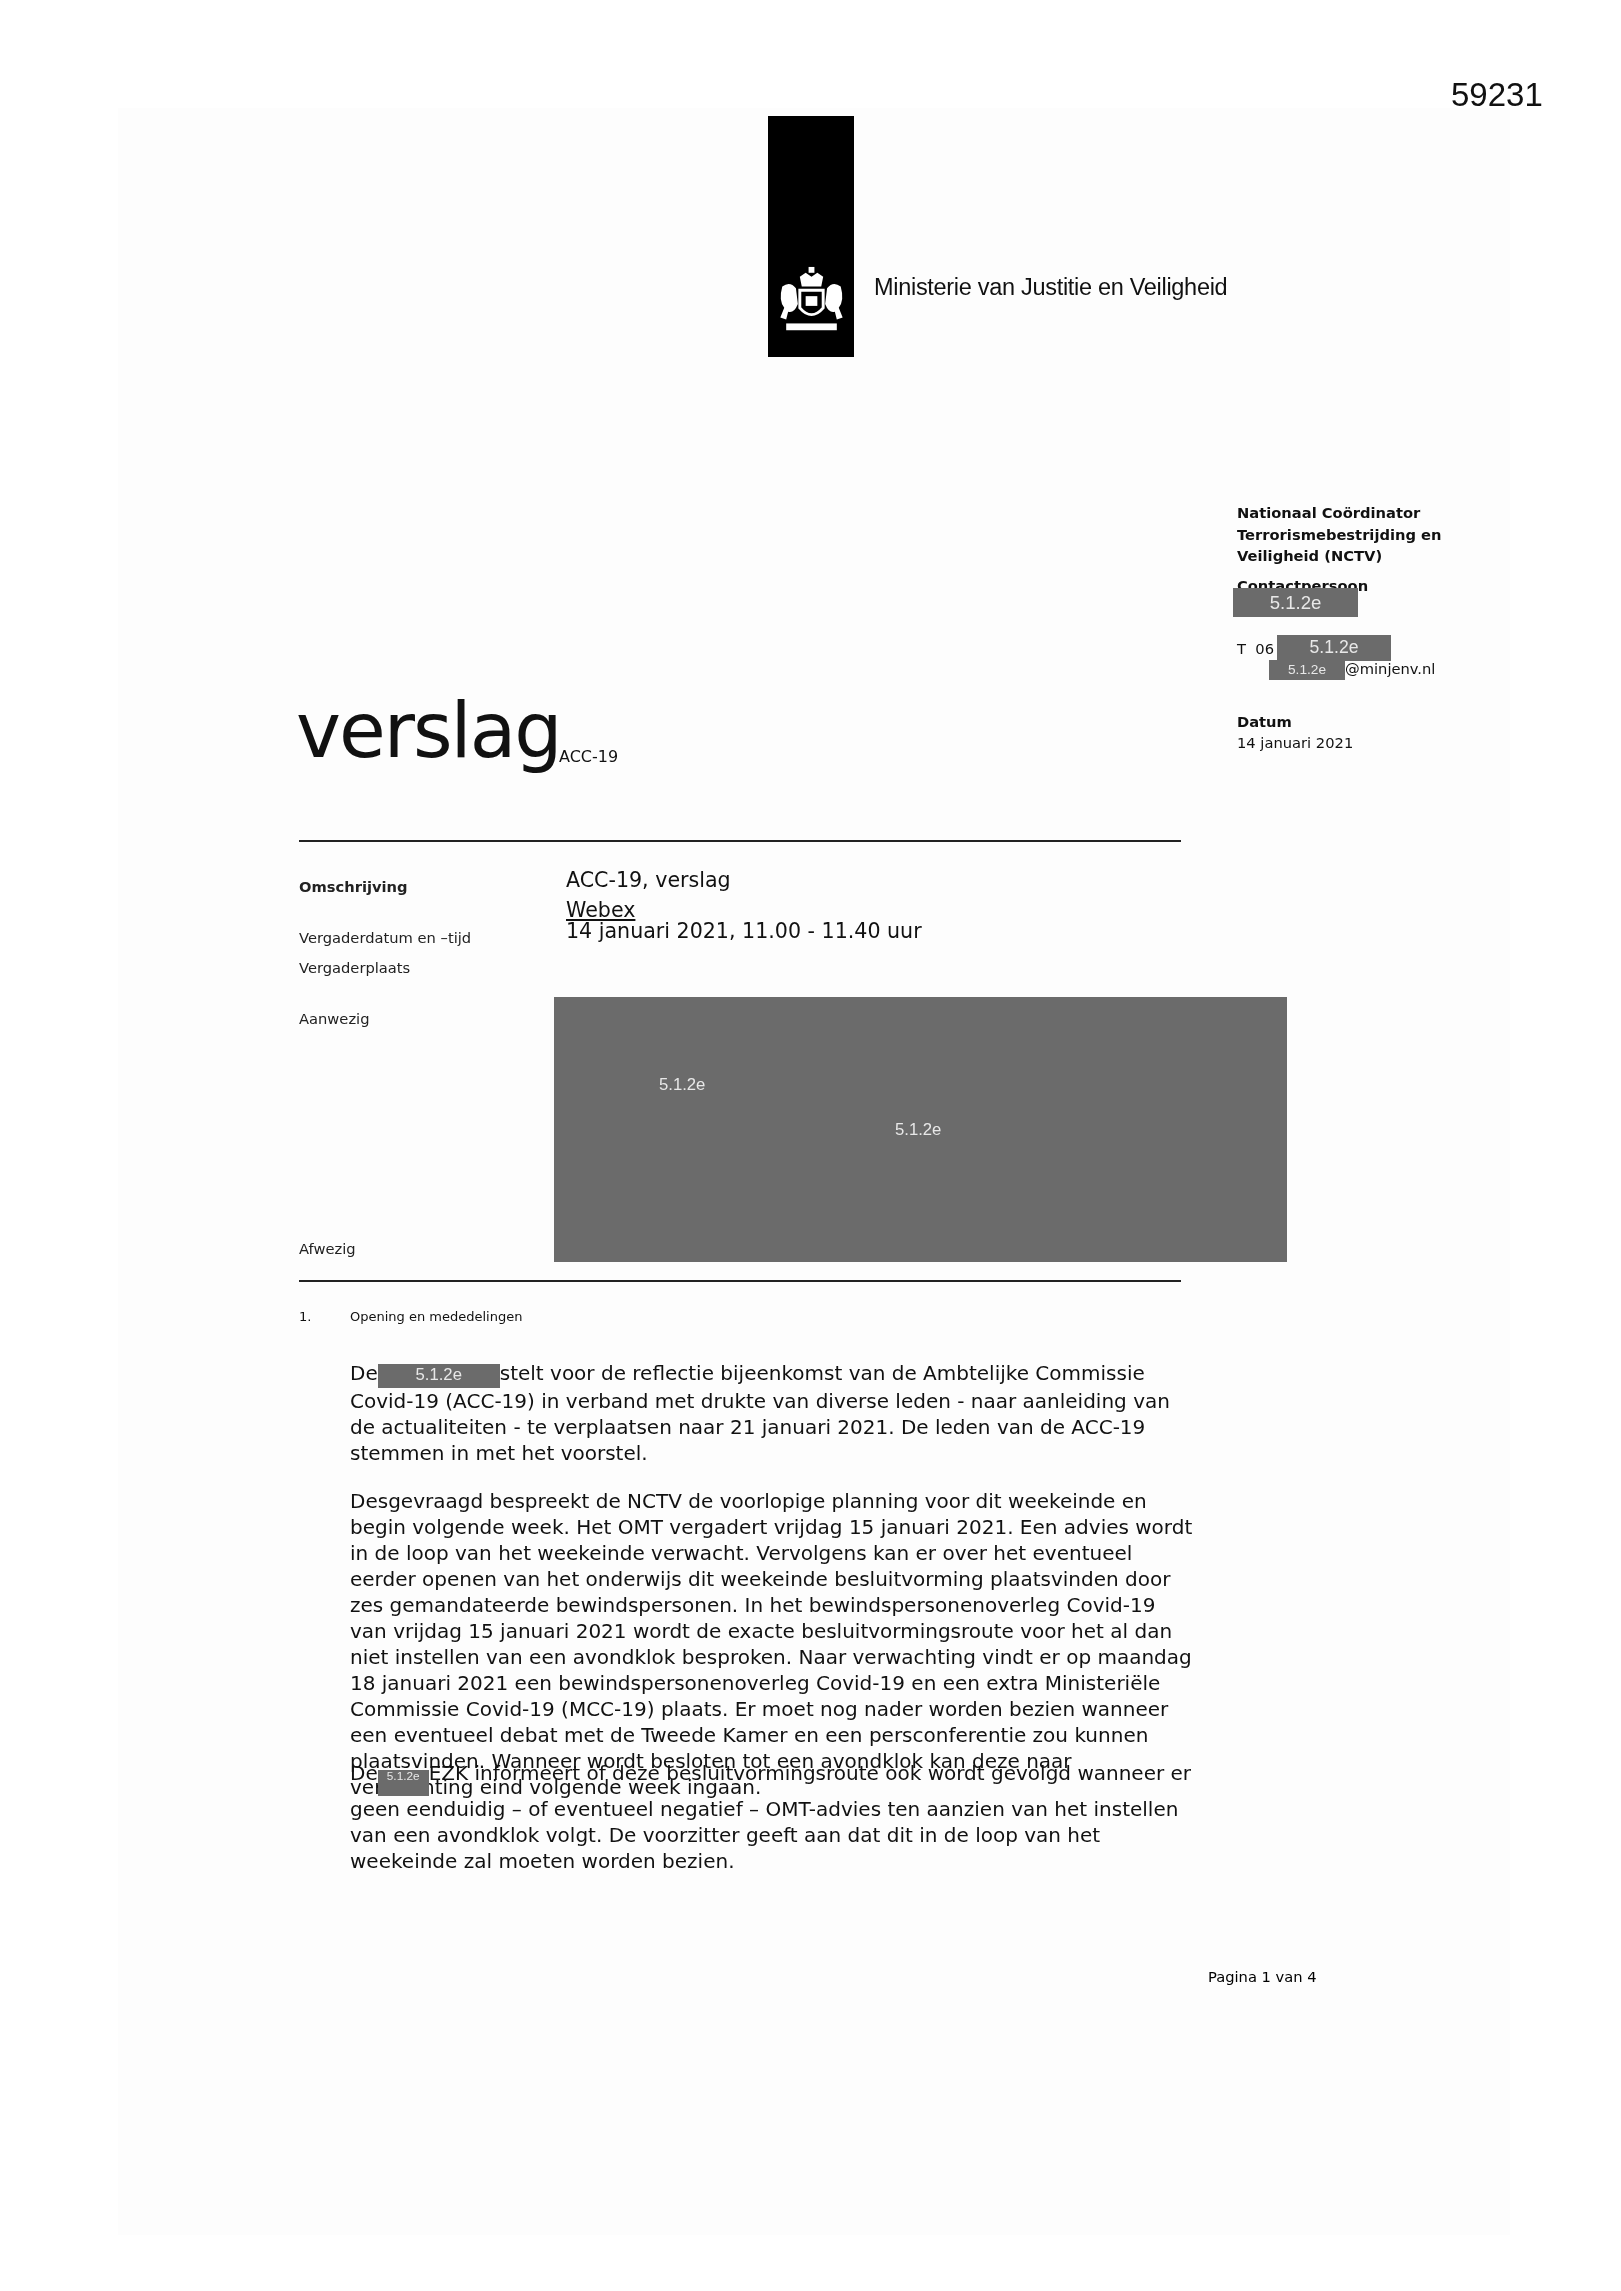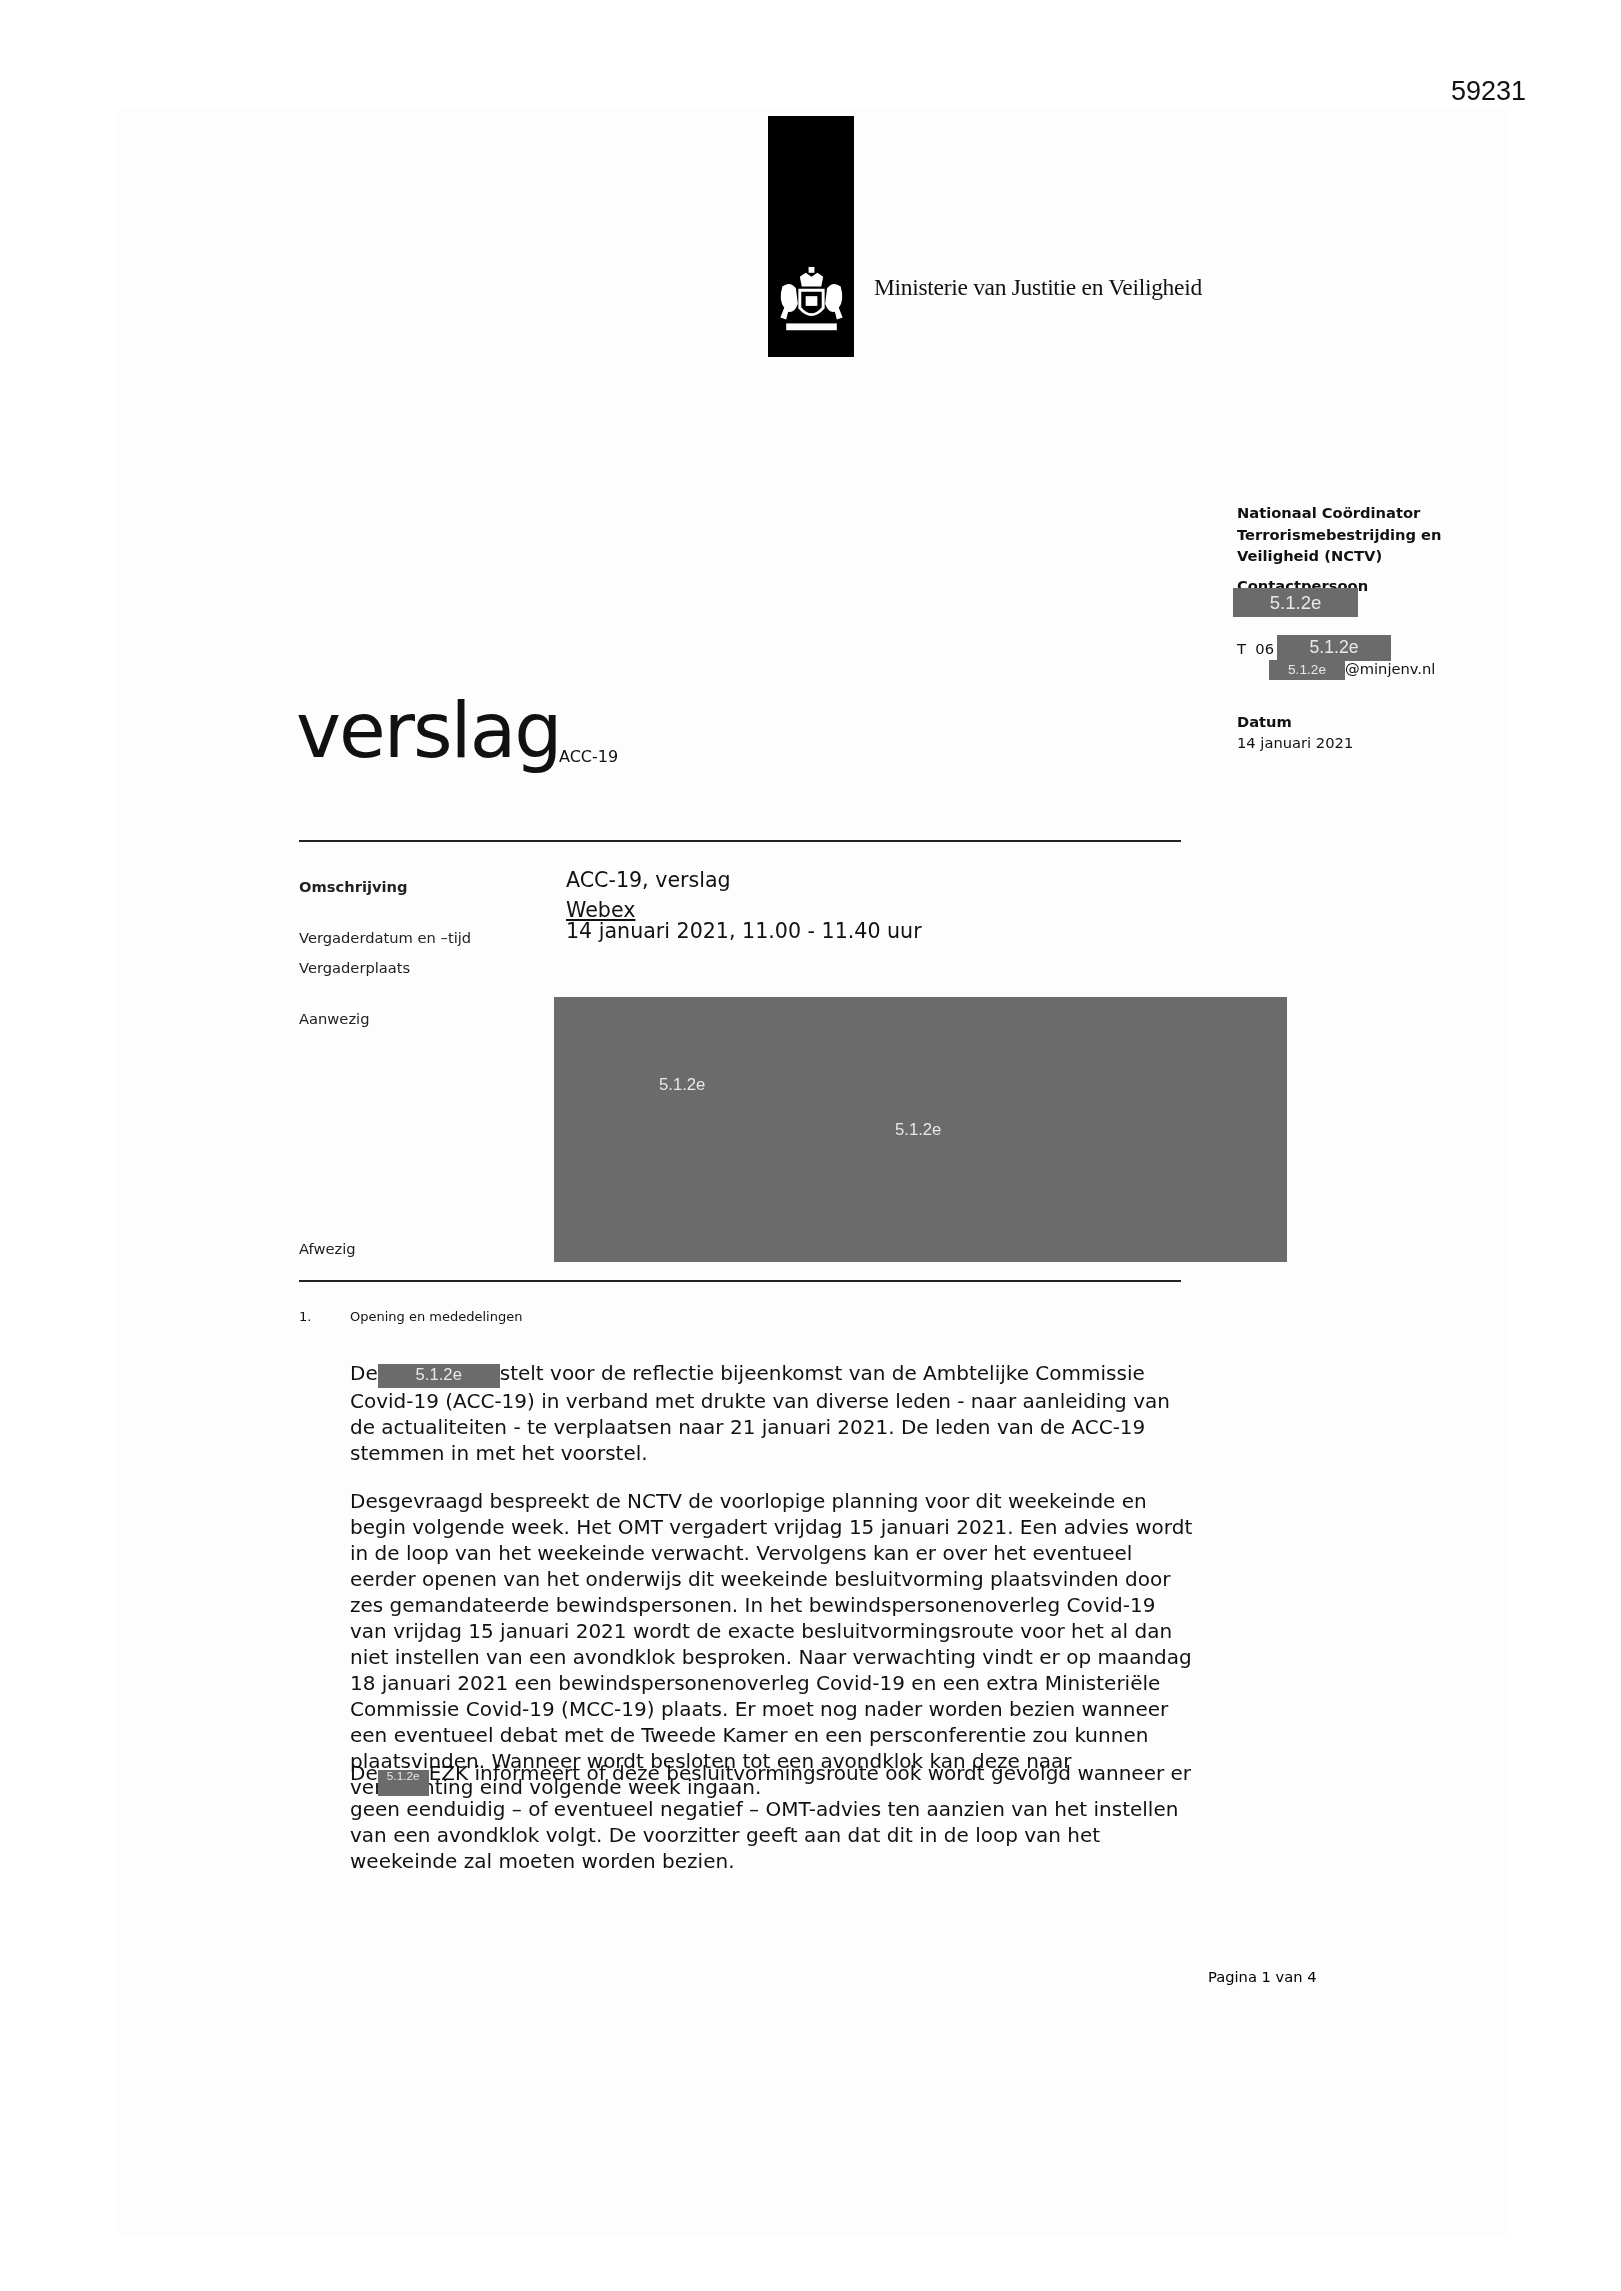--- a/index.html
+++ b/index.html
@@ -7,30 +7,30 @@
     width: 1621px; height: 2292px; position: relative; overflow: hidden;
     background: #ffffff; color: #111;
     font-family: "DejaVu Sans", sans-serif;
   }
   .page-bg {
     position: absolute; left: 118px; top: 108px; width: 1392px; height: 2127px;
     background: #fdfdfd;
   }
   .doc-number {
     position: absolute; left: 1451px; top: 76px;
-    font-family: "Liberation Sans", sans-serif; font-size: 27px; color: #111; text-align: right;
+    font-family: "Liberation Sans", sans-serif; font-size: 33px; color: #111; text-align: right;
   }
   .logo-bar {
     position: absolute; left: 768px; top: 116px; width: 86px; height: 241px;
     background: #000;
   }
   .logo-bar svg { position: absolute; left: 7.8px; top: 149px; }
   .ministry-name {
     position: absolute; left: 874px; top: 274px;
-    font-family: Liberation Serif, serif; font-size: 23.5px; color: #111;
+    font-family: Liberation Sans, sans-serif; font-size: 23.5px; color: #111;
     letter-spacing: -0.3px;
   }
   .sidebar {
     position: absolute; left: 1237px; top: 502px; width: 255px;
     font-family: "DejaVu Sans", sans-serif; font-size: 14.7px; color: #111;
   }
   .sidebar .org { font-weight: bold; line-height: 21.6px; }
   .sidebar .label { font-weight: bold; margin-top: 7.8px; }
   .redact {
     background: #6b6b6b; color: #e8e8e8;

